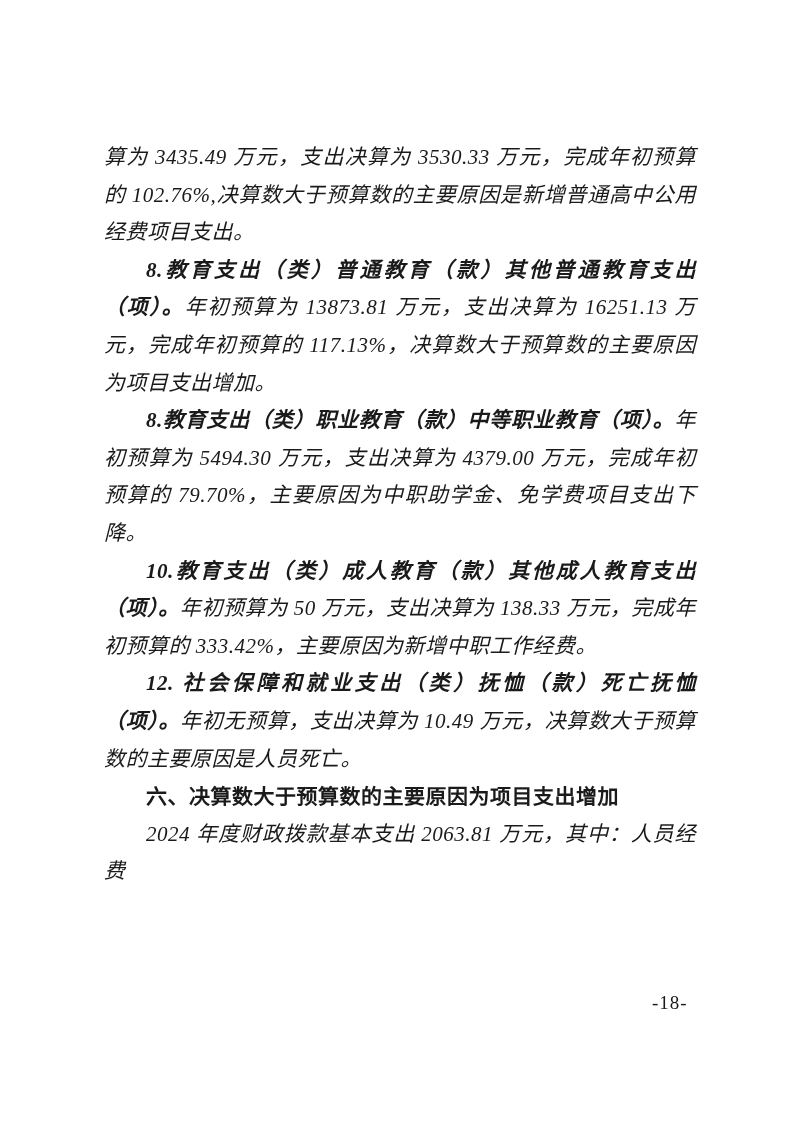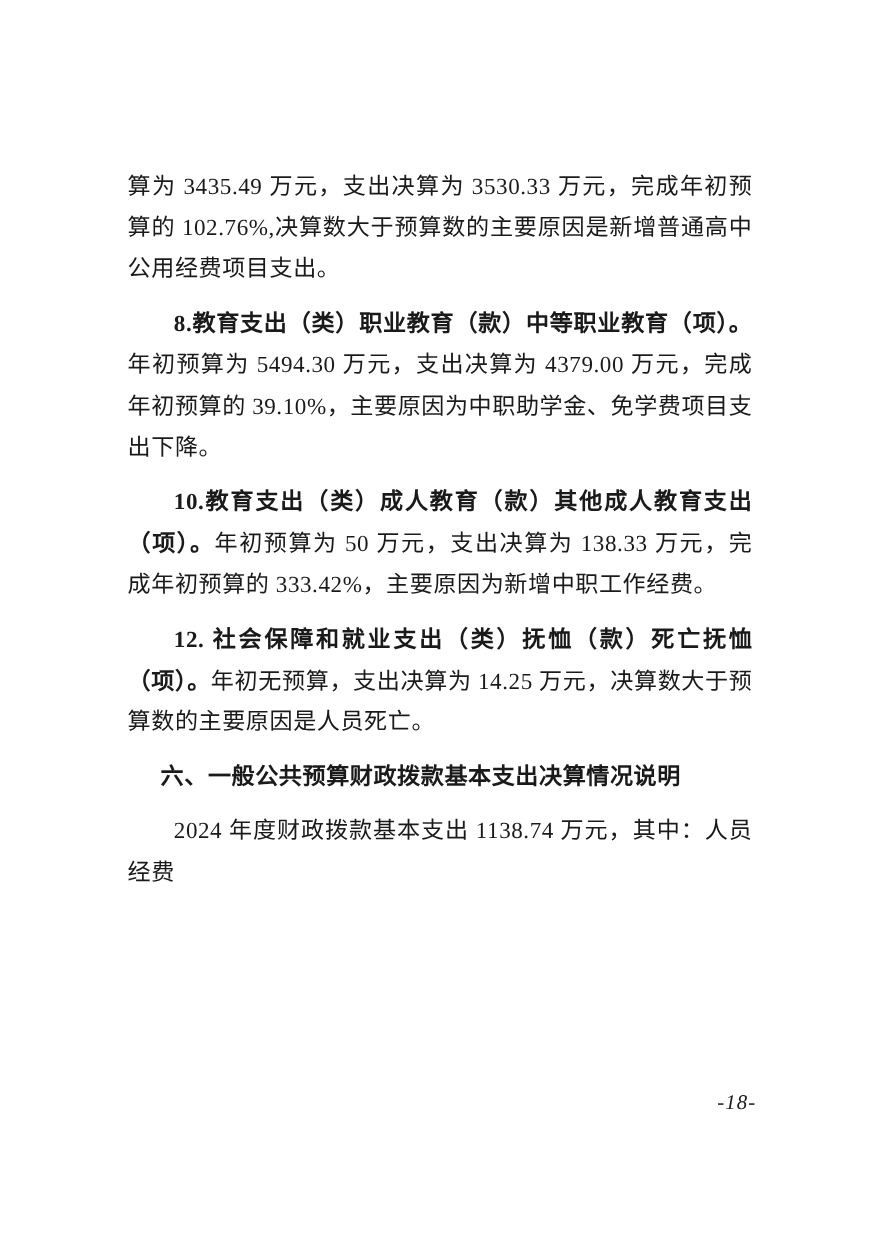--- a/index.html
+++ b/index.html
@@ -20,22 +20,23 @@
     position: absolute;
     left: 104px;
     top: 139px;
     width: 592px;
     font-size: 21px;
     line-height: 37.6px;
     text-align: justify;
     letter-spacing: 0.5px;
   }
   .para {
-    margin: 12px;
+    margin: 0;
     text-indent: 2em;
+    font-style: italic;
   }
   .para.no-indent {
     text-indent: 0;
   }
   .lead {
     font-weight: bold;
   }
   .section-heading {
     margin: 0;
     font-size: 21px;
@@ -46,39 +47,39 @@
     letter-spacing: 0.5px;
   }
   .page-number {
     position: absolute;
     left: 652px;
     top: 992px;
     font-size: 19px;
     font-family: "Liberation Serif", "DejaVu Serif", serif;
     color: #1a1a1a;
     letter-spacing: 1px;
-    font-style: italic;
   }
 </style>
 </head>
 <body>
 
 <div class="page">
   <div class="content">
 
     <p class="para no-indent"><span>算为 3435.49 万元，支出决算为 3530.33 万元，完成年初预算的 102.76%,决算数大于预算数的主要原因是新增普通高中公用经费项目支出。</span></p>
 
+    <p class="para"><span class="lead">8.教育支出（类）普通教育（款）其他普通教育支出（项）。</span><span>年初预算为 13873.81 万元，支出决算为 16251.13 万元，完成年初预算的 117.13%，决算数大于预算数的主要原因为项目支出增加。</span></p>
 
-    <p class="para"><span class="lead">8.教育支出（类）职业教育（款）中等职业教育（项）。</span><span>年初预算为 5494.30 万元，支出决算为 4379.00 万元，完成年初预算的 39.10%，主要原因为中职助学金、免学费项目支出下降。</span></p>
+    <p class="para"><span class="lead">8.教育支出（类）职业教育（款）中等职业教育（项）。</span><span>年初预算为 5494.30 万元，支出决算为 4379.00 万元，完成年初预算的 79.70%，主要原因为中职助学金、免学费项目支出下降。</span></p>
 
     <p class="para"><span class="lead">10.教育支出（类）成人教育（款）其他成人教育支出（项）。</span><span>年初预算为 50 万元，支出决算为 138.33 万元，完成年初预算的 333.42%，主要原因为新增中职工作经费。</span></p>
 
 
-    <p class="para"><span class="lead">12. 社会保障和就业支出（类）抚恤（款）死亡抚恤（项）。</span><span>年初无预算，支出决算为 14.25 万元，决算数大于预算数的主要原因是人员死亡。</span></p>
+    <p class="para"><span class="lead">12. 社会保障和就业支出（类）抚恤（款）死亡抚恤（项）。</span><span>年初无预算，支出决算为 10.49 万元，决算数大于预算数的主要原因是人员死亡。</span></p>
 
-    <h2 class="section-heading">六、一般公共预算财政拨款基本支出决算情况说明</h2>
+    <h2 class="section-heading">六、决算数大于预算数的主要原因为项目支出增加</h2>
 
-    <p class="para">2024 年度财政拨款基本支出 1138.74 万元，其中：人员经费</p>
+    <p class="para">2024 年度财政拨款基本支出 2063.81 万元，其中：人员经费</p>
 
   </div>
 
   <div class="page-number">-18-</div>
 </div>
 
 </body></html>

